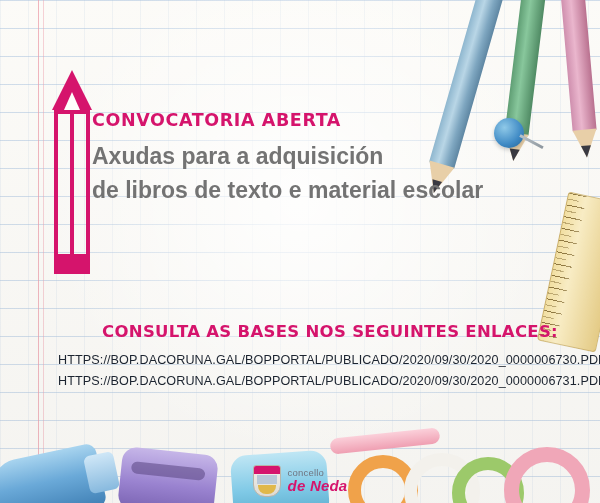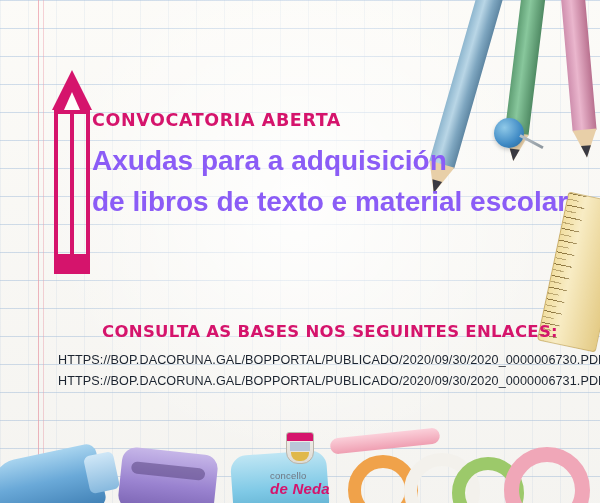--- a/index.html
+++ b/index.html
@@ -298,22 +298,22 @@
   }
   .kicker {
     color: #d5146c;
     font-size: 17.5px;
     font-weight: bold;
     letter-spacing: 0.6px;
     margin: 0 0 10px 0;
     font-family: "DejaVu Sans", sans-serif;
   }
   .headline {
-    color: #8b5cf6;
-    font-size: 28px;
+    color: #737373;
+    font-size: 23px;
     font-weight: bold;
     line-height: 1.47;
     margin: 0;
     font-family: "Liberation Sans", sans-serif;
   }
   .headline .l { display: block; white-space: nowrap; }
 
   .links-block {
     position: absolute;
     left: 58px;
@@ -339,21 +339,20 @@
   }
 
   
   .footer {
     position: absolute;
     left: 0; right: 0; bottom: 6px;
     display: flex;
     align-items: center;
     justify-content: center;
     gap: 7px;
-    flex-direction: column;
   }
   .crest {
     width: 26px; height: 30px;
     background: linear-gradient(to bottom,#f2f0ec,#dedbd4);
     border: 1px solid #b9b4a9;
     border-radius: 3px 3px 12px 12px;
     position: relative;
     overflow: hidden;
   }
   .crest .top {

